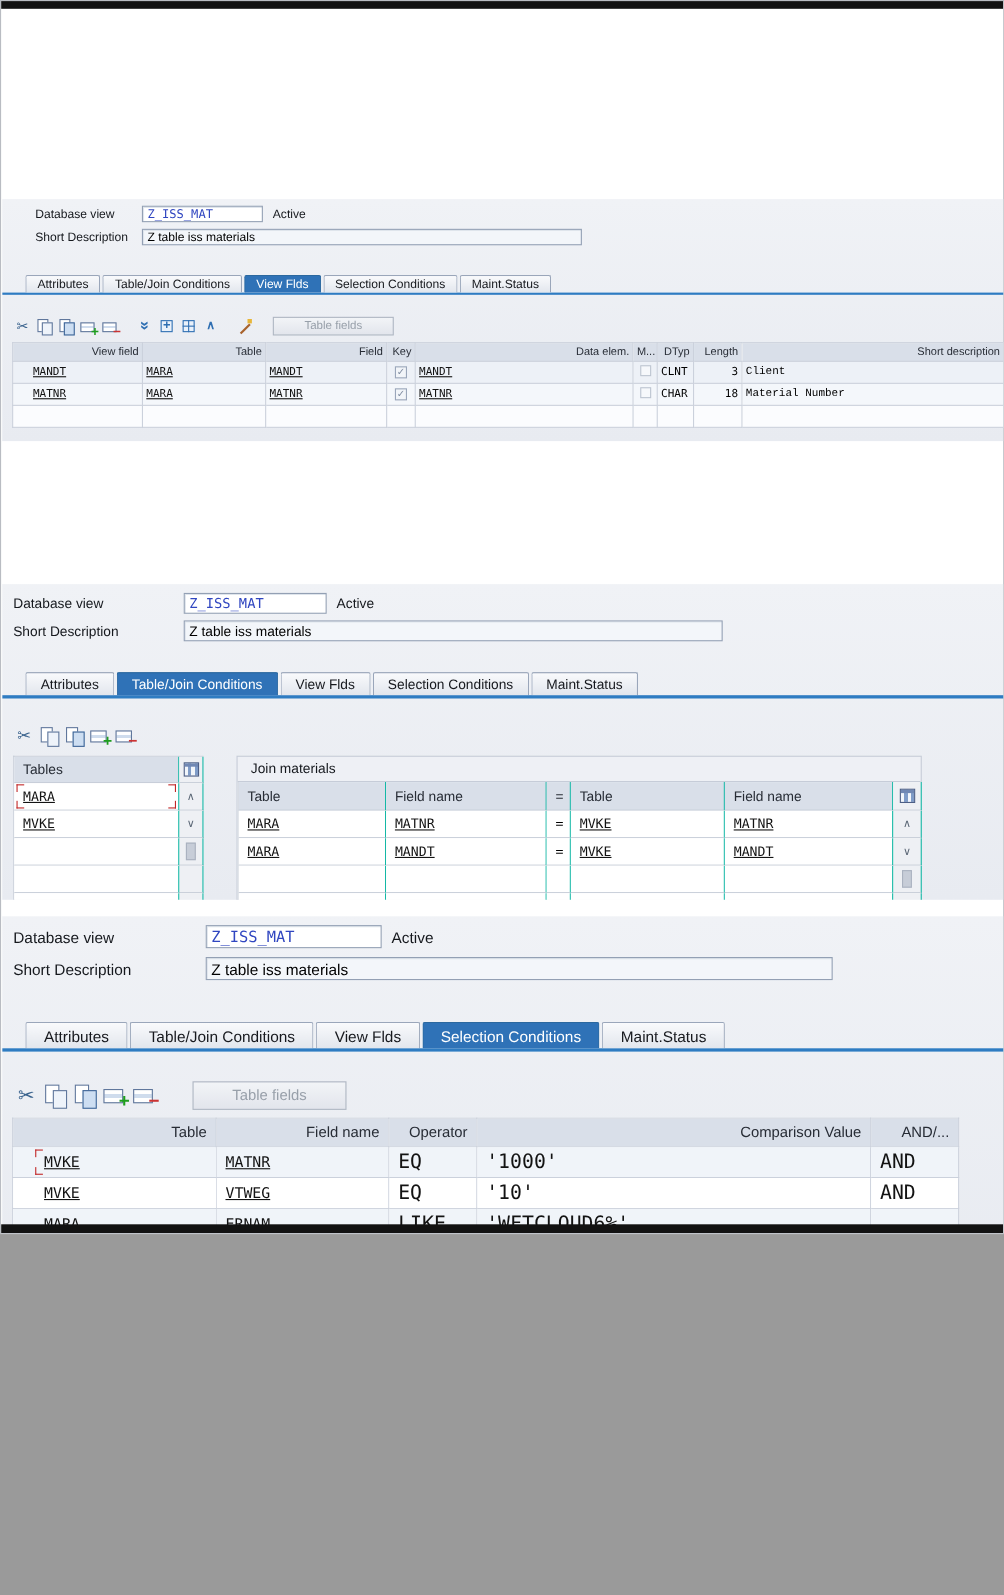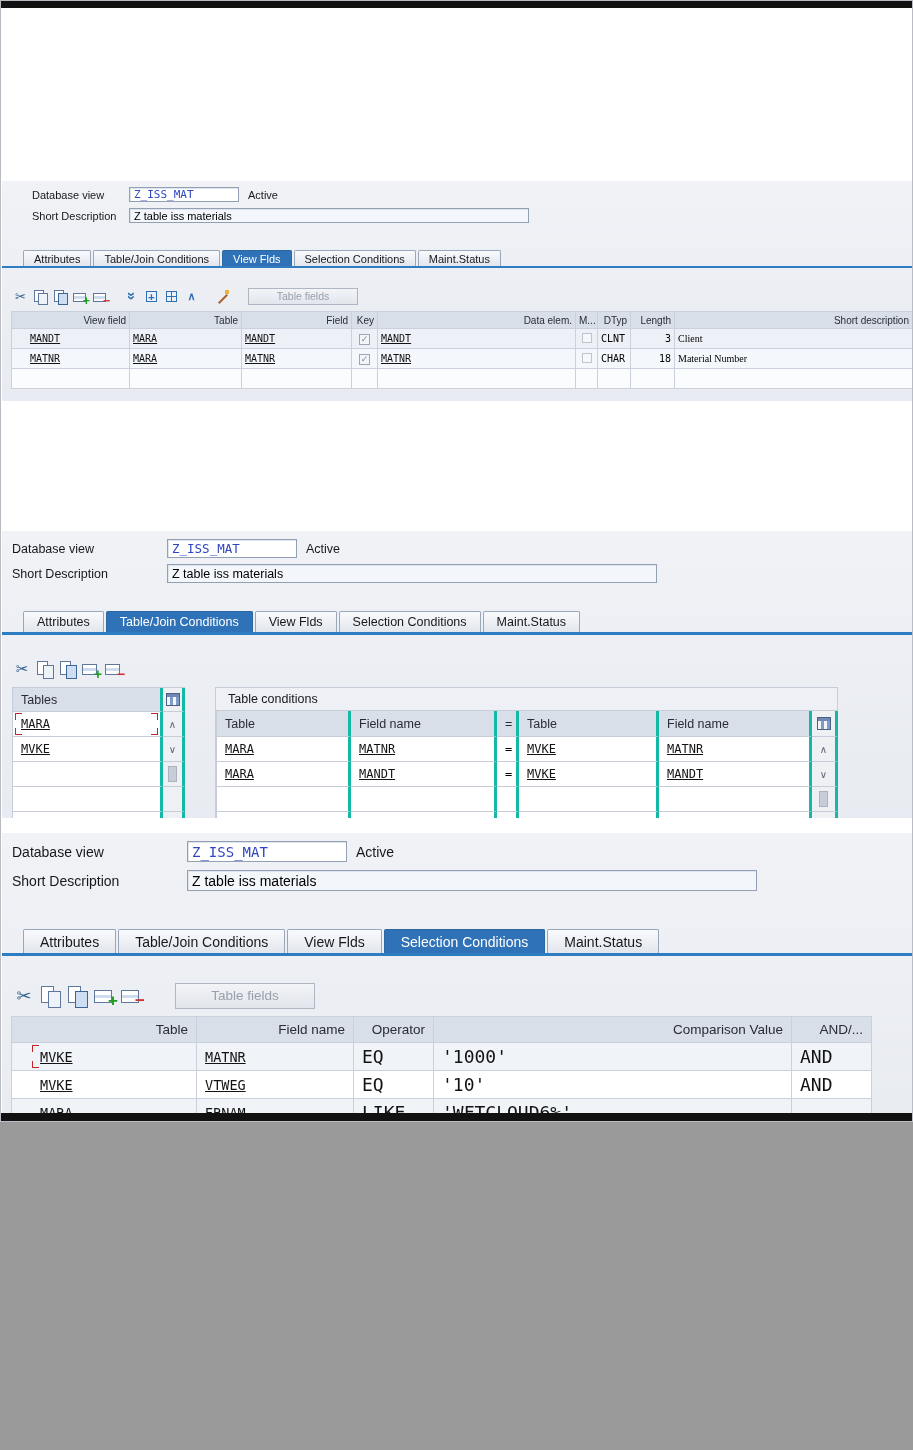--- a/index.html
+++ b/index.html
@@ -85,28 +85,28 @@
 .cb.m{width:10px;height:10px;border-color:#bcc4d0;background:#f6f8fb;}
 .r{text-align:right;}
 .c{text-align:center;}
 
 
 .g1{margin:6px 0 0 9px;width:901px;font-size:10px;}
 .g1 th{height:17px;padding:0 3px;font-size:10px;}
 .g1 td{height:20px;padding:0 3px;background:#edf1f7;}
 .g1 tr.alt td{background:#f4f7fb;}
 .g1 tr.empty td{background:#fbfcfe;}
-.g1 td.sd{font-family:Liberation Serif, serif;}
+.g1 td.sd{font-family:Liberation Mono, monospace;}
 .g1 .mono{font-size:10px;}
 .g1 td:first-child{padding-left:18px;}
 
 
 .section2{display:flex;align-items:flex-start;margin:8px 0 0 10px;}
 .gridbox{border-top:1px solid #c6ccd8;border-left:1px solid #c6ccd8;background:#fff;}
-.gc{border-right:3px solid #14b8a6;border-bottom:1px solid #c6ccd8;display:flex;align-items:center;padding:0 8px;overflow:hidden;white-space:nowrap;text-align:right;}
+.gc{border-right:1px solid #14b8a6;border-bottom:1px solid #c6ccd8;display:flex;align-items:center;padding:0 8px;overflow:hidden;white-space:nowrap;text-align:right;}
 .hc{background:#d9dfe9;color:#272c35;}
 .vc{background:#fff;position:relative;}
 .sc{padding:0;justify-content:center;background:#eef0f4;color:#5a6675;font-size:10px;}
 .sc .thumb{width:9px;height:70%;background:#c7cdd8;border:1px solid #aab2c0;}
 .tg{display:grid;grid-template-columns:150px 22px;width:173px;}
 .tg .gc{height:25px;}
 .tg .hc{height:24px;}
 .jgwrap{margin-left:30px;width:623px;border:1px solid #c6ccd8;background:#eef0f5;}
 .jlabel{height:22px;display:flex;align-items:center;padding-left:12px;color:#15181d;}
 .jg{display:grid;grid-template-columns:134px 146px 22px 140px 153px 26px;width:621px;}
@@ -298,21 +298,21 @@
         <div class="gc sc">
             <span class="thumb"></span>
           </div>
         <div class="gc vc"></div>
         <div class="gc sc"></div>
         <div class="gc vc"></div>
         <div class="gc sc"></div>
       </div>
 
       <div class="jgwrap">
-        <div class="jlabel">Table conditions</div>
+        <div class="jlabel">Join materials</div>
         <div class="jg gridbox">
           <div class="gc hc">Table</div>
           <div class="gc hc">Field name</div>
           <div class="gc hc">=</div>
           <div class="gc hc">Table</div>
           <div class="gc hc">Field name</div>
           <div class="gc hc sc">
               <span class="i-table"></span>
             </div>
 

